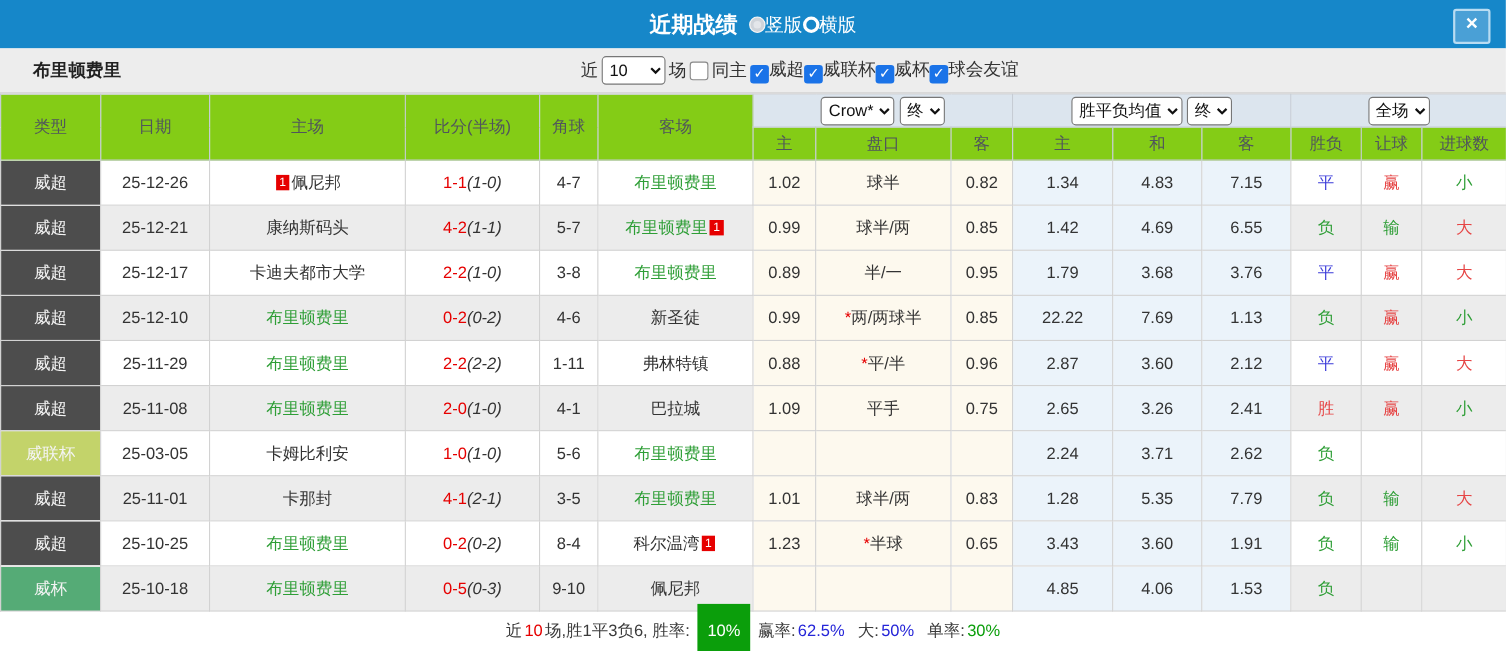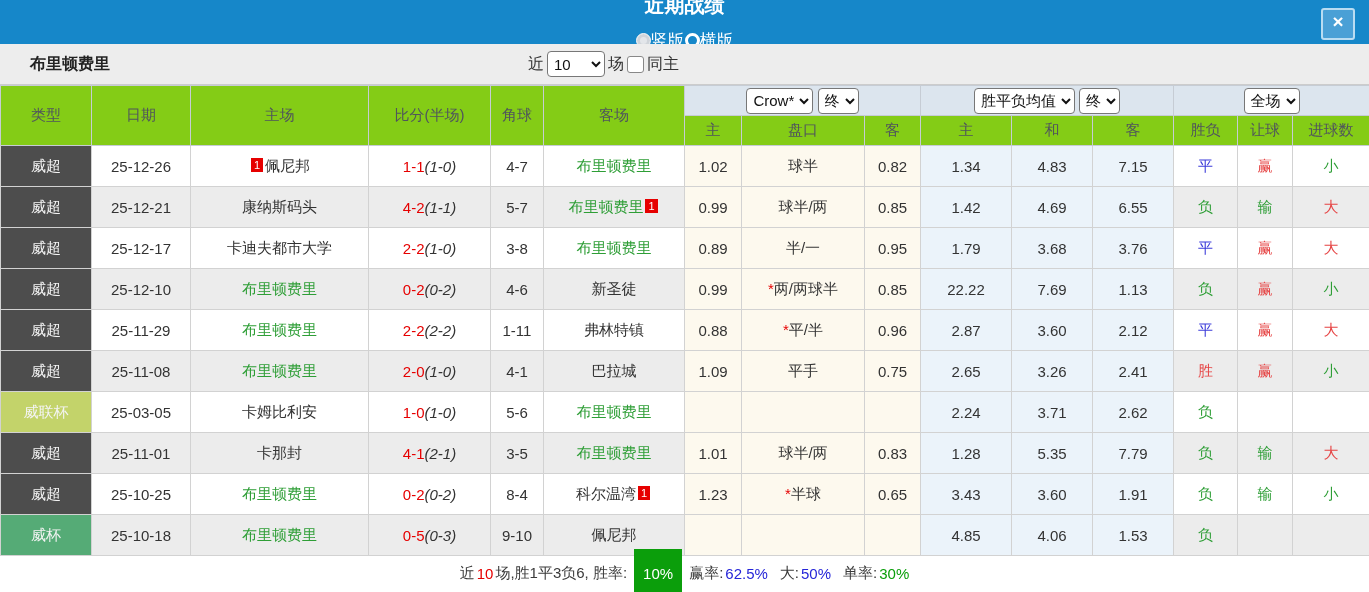--- a/index.html
+++ b/index.html
@@ -4,21 +4,21 @@
 <style>
   html,body{margin:0;padding:0;}
   body{
     width:1369px;height:592px;background:#fff;
     font-family:"Liberation Sans","DejaVu Sans",sans-serif;
     color:#333;overflow:hidden;position:relative;
   }
   
   .titlebar{
     height:44px;background:var(--header_blue);color:#fff;
-    display:flex;align-items:center;justify-content:center;gap:10px;position:relative;flex-direction:column;
+    display:flex;align-items:center;justify-content:center;gap:10px;position:relative;
   }
   .title{font-size:20px;font-weight:bold;}
   .radio-group{display:flex;align-items:center;gap:0;font-size:17px;}
   .radio{width:15px;height:15px;border-radius:50%;display:inline-block;box-sizing:border-box;}
   .radio.sel{background:#e3e6ea;border:1px solid #f4f4f4;box-shadow:inset 0 0 0 3px #cfd4da;}
   .radio.unsel{border:3px solid #fff;background:transparent;}
   .close-btn{
     position:absolute;right:14px;top:8px;width:30px;height:28px;
     background:#4aa0d6;border:2px solid #b9dcf2;border-radius:3px;
     color:#fff;font-size:19px;font-weight:bold;line-height:24px;text-align:center;cursor:pointer;
@@ -94,20 +94,21 @@
 <div class="filterbar">
   <span class="team-name">布里顿费里</span>
   <span class="filters">
     <span>近</span>
     <select style="width:58px;">
       <option>10</option>
     </select>
     <span>场</span>
     <span class="cb off"></span>
     <span>同主</span>
+    <span id="league-filters"><span class="cb on">✓</span><span>威超</span><span class="cb on">✓</span><span>威联杯</span><span class="cb on">✓</span><span>威杯</span><span class="cb on">✓</span><span>球会友谊</span></span>
   </span>
 </div>
 
 <table>
   <colgroup>
     <col style="width:91px">
       <col style="width:99px">
       <col style="width:178px">
     <col style="width:122px">
       <col style="width:53px">

